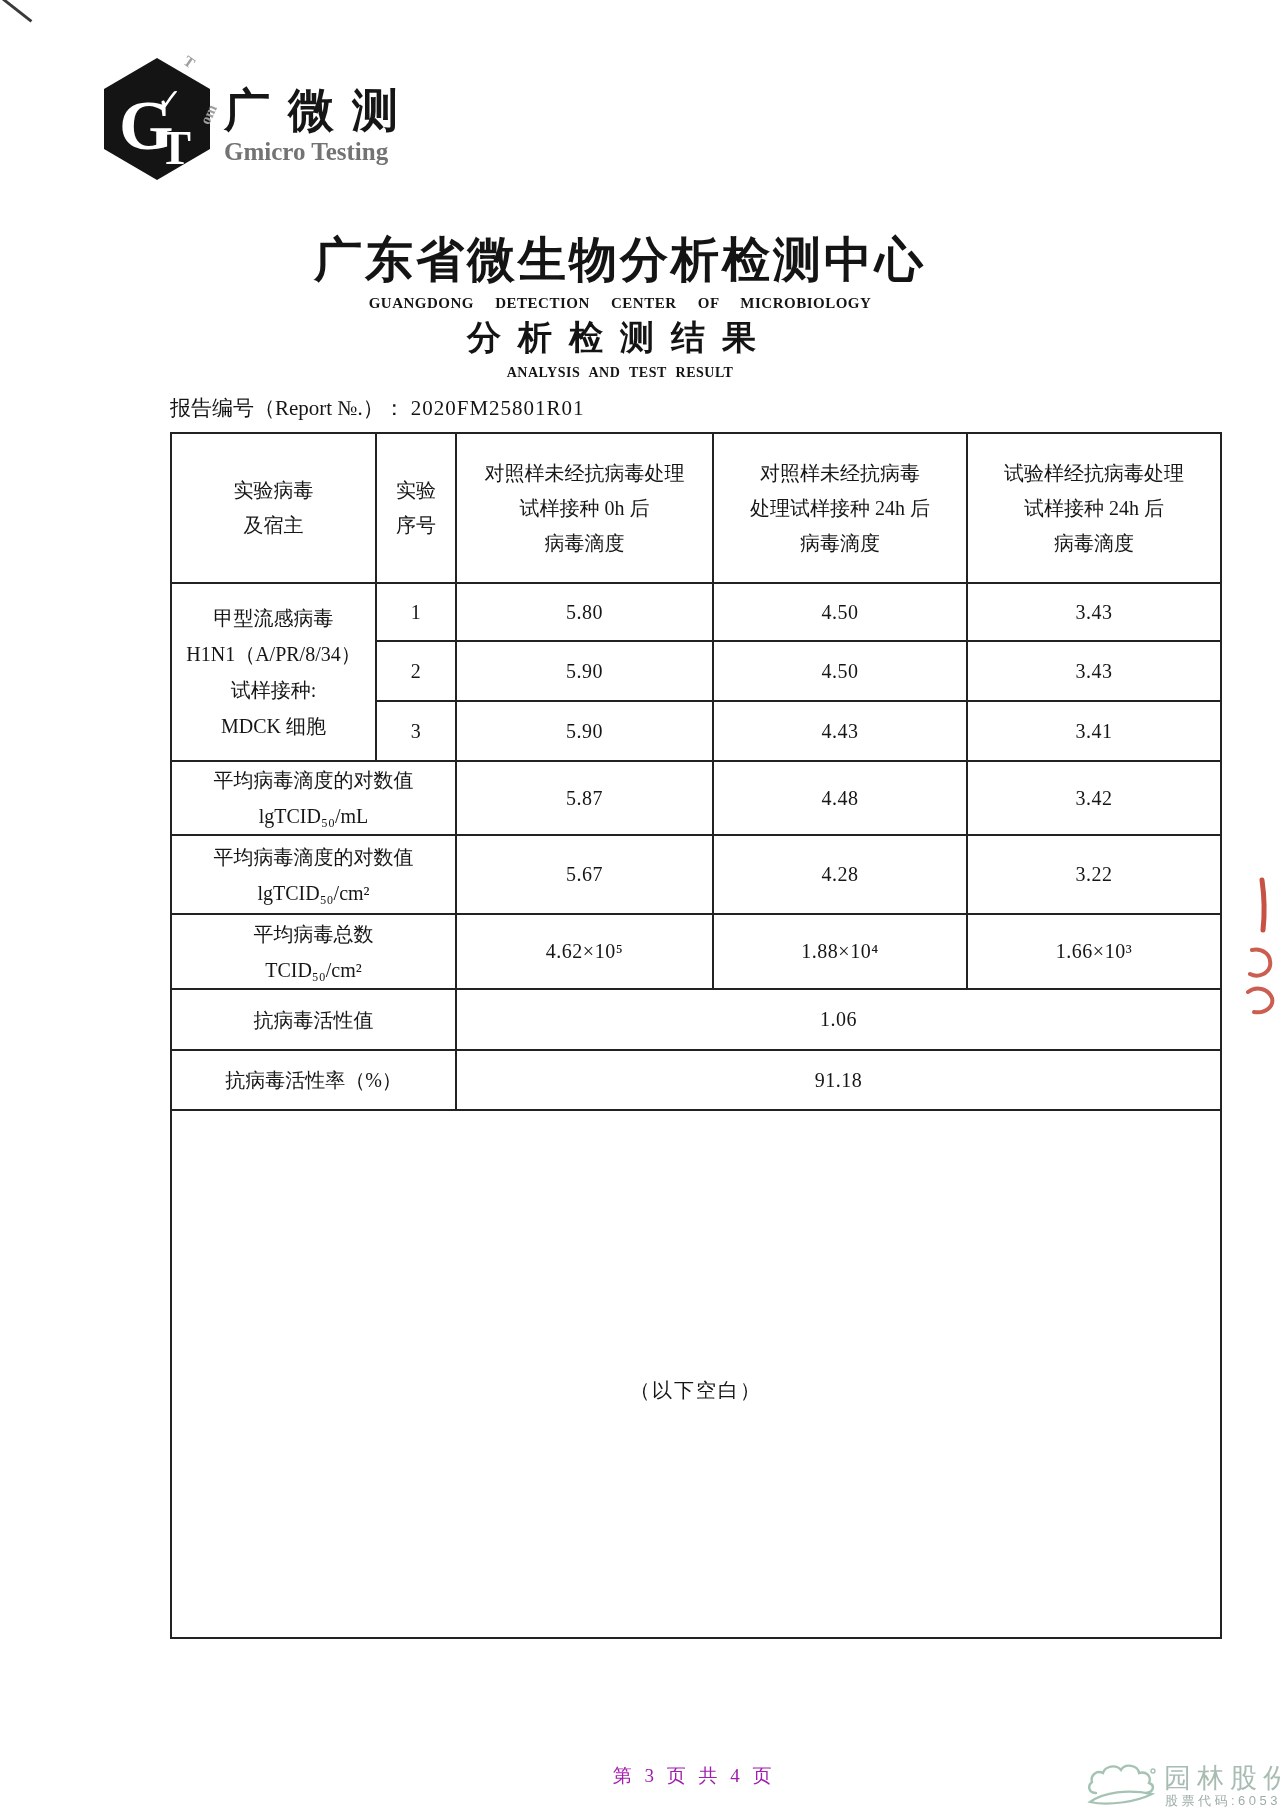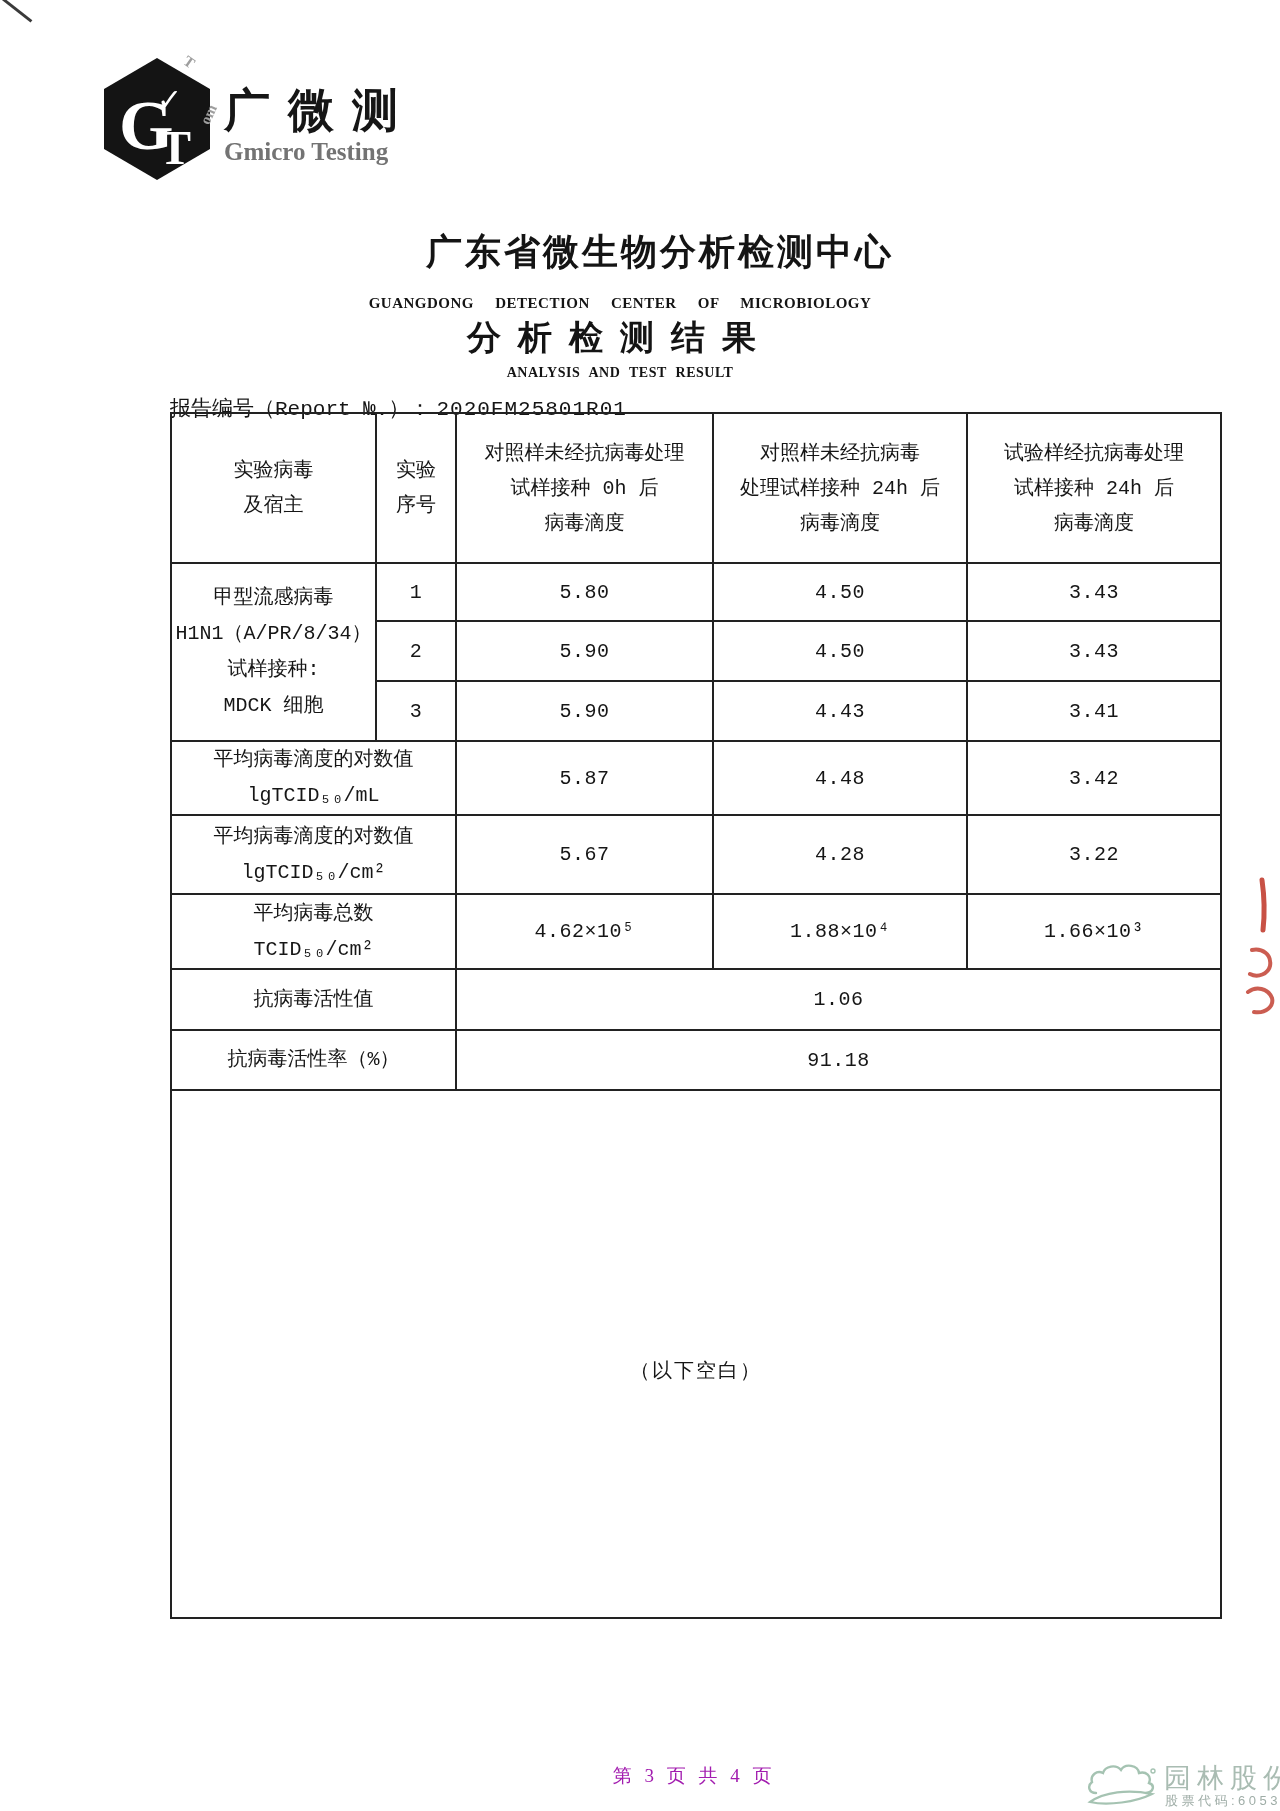--- a/index.html
+++ b/index.html
@@ -12,31 +12,31 @@
   
   .logo-block{position:absolute;left:96px;top:48px;width:340px;height:130px;}
   .logo-hex{position:absolute;left:5px;top:8px;}
   .logo-name-cn{position:absolute;left:128px;top:32px;font-size:46px;font-weight:700;letter-spacing:18px;color:#161616;white-space:nowrap;}
   .logo-name-en{position:absolute;left:128px;top:90px;font-size:25px;font-weight:700;color:#737373;white-space:nowrap;}
   .artifact{position:absolute;color:#9e9e9e;font-size:15px;font-weight:700;}
   .artifact.a1{left:88px;top:6px;transform:rotate(35deg);}
   .artifact.a2{left:103px;top:58px;transform:rotate(-65deg);}
   
   .head-center{position:absolute;left:0;top:0;width:1240px;text-align:center;}
-  .org-cn{position:absolute;left:0;width:100%;top:228px;font-size:36px;font-weight:700;letter-spacing:3px;color:#141414;padding-left:40px;}
+  .org-cn{position:absolute;left:0;width:100%;top:228px;font-size:48px;font-weight:700;letter-spacing:3px;color:#141414;}
   .org-en{position:absolute;left:0;width:100%;top:295px;font-size:15px;font-weight:700;word-spacing:17px;letter-spacing:.5px;color:#141414;}
   .doc-cn{position:absolute;left:0;width:100%;top:315px;font-size:34px;font-weight:700;letter-spacing:17px;color:#141414;}
   .doc-en{position:absolute;left:0;width:100%;top:365px;font-size:14px;font-weight:700;word-spacing:5px;letter-spacing:.5px;color:#141414;}
   
-  .report-line{position:absolute;left:170px;top:394px;font-size:21px;color:#151515;font-family:Liberation Mono, monospace;}
+  .report-line{position:absolute;left:170px;top:394px;font-size:21px;color:#151515;}
   .report-line .val{margin-left:6px;letter-spacing:1px;}
   
   table.results{
-    position:absolute;left:170px;top:412px;width:1050px;
-    border-collapse:collapse;table-layout:fixed;font-family:Liberation Mono, monospace;
+    position:absolute;left:170px;top:432px;width:1050px;
+    border-collapse:collapse;table-layout:fixed;
   }
   table.results td{
     border:2px solid #222222;text-align:center;vertical-align:middle;
     padding:0;font-size:20px;color:#161616;
   }
   td.hdr{line-height:1.75;}
   td.lbl{line-height:1.8;}
   td.num{font-size:21px;letter-spacing:.5px;}
   td.blank-cell{vertical-align:top;}
   .blank-note{margin-top:32px;font-size:20px;letter-spacing:2px;}

